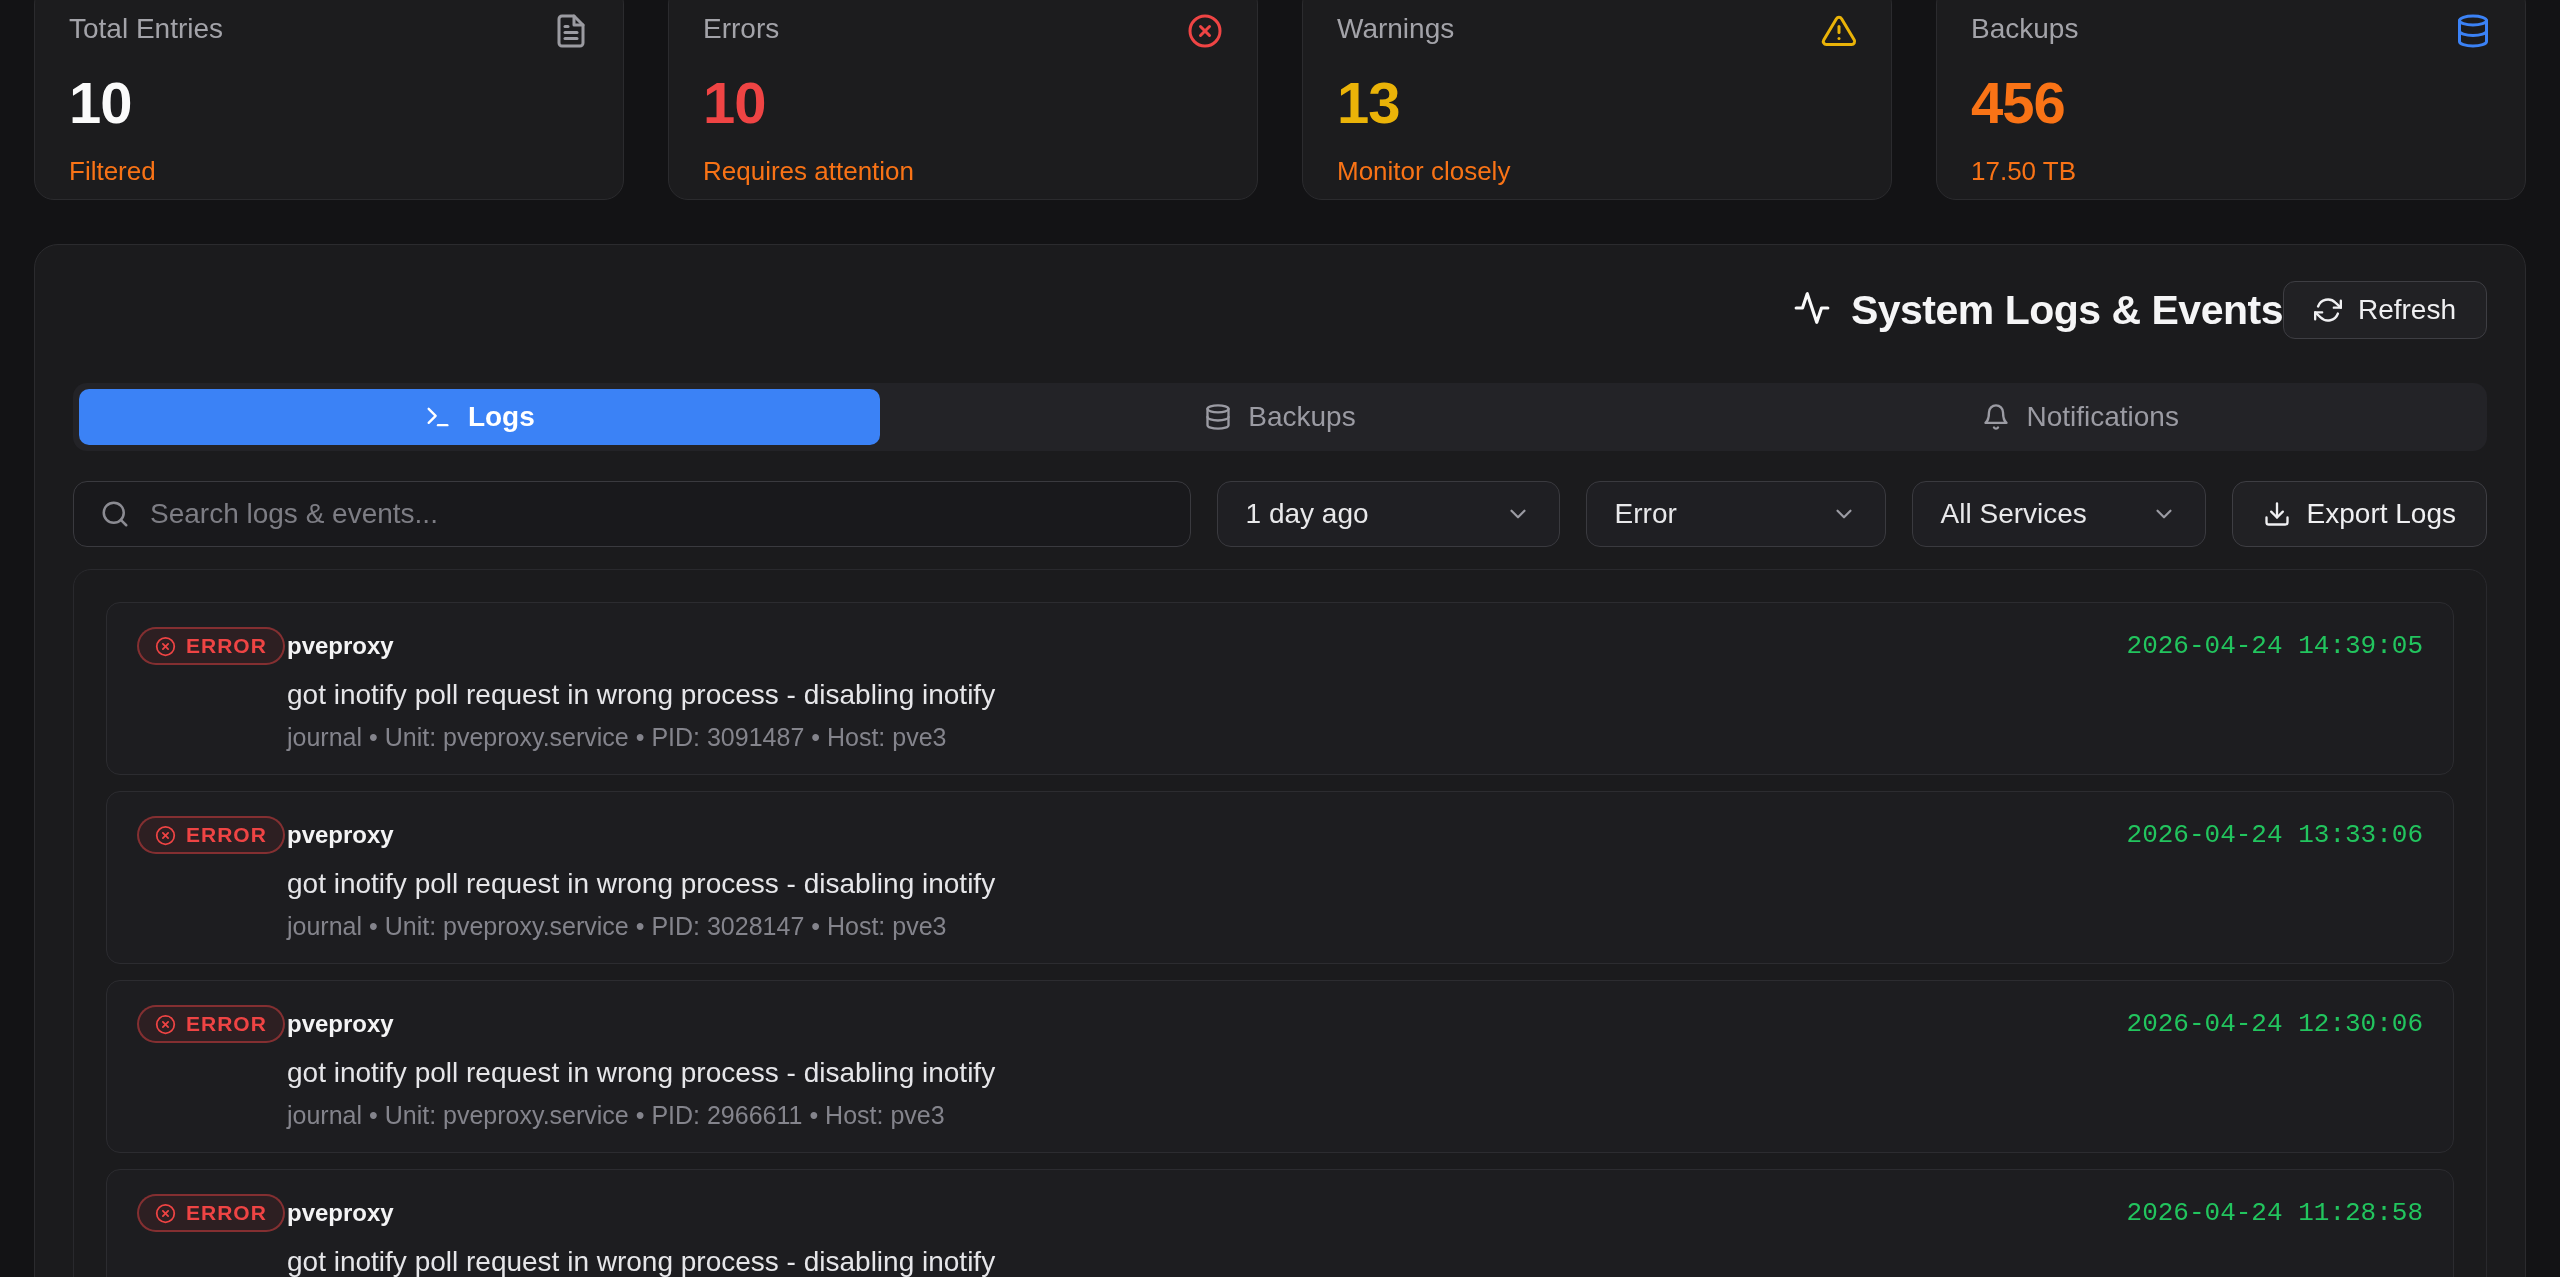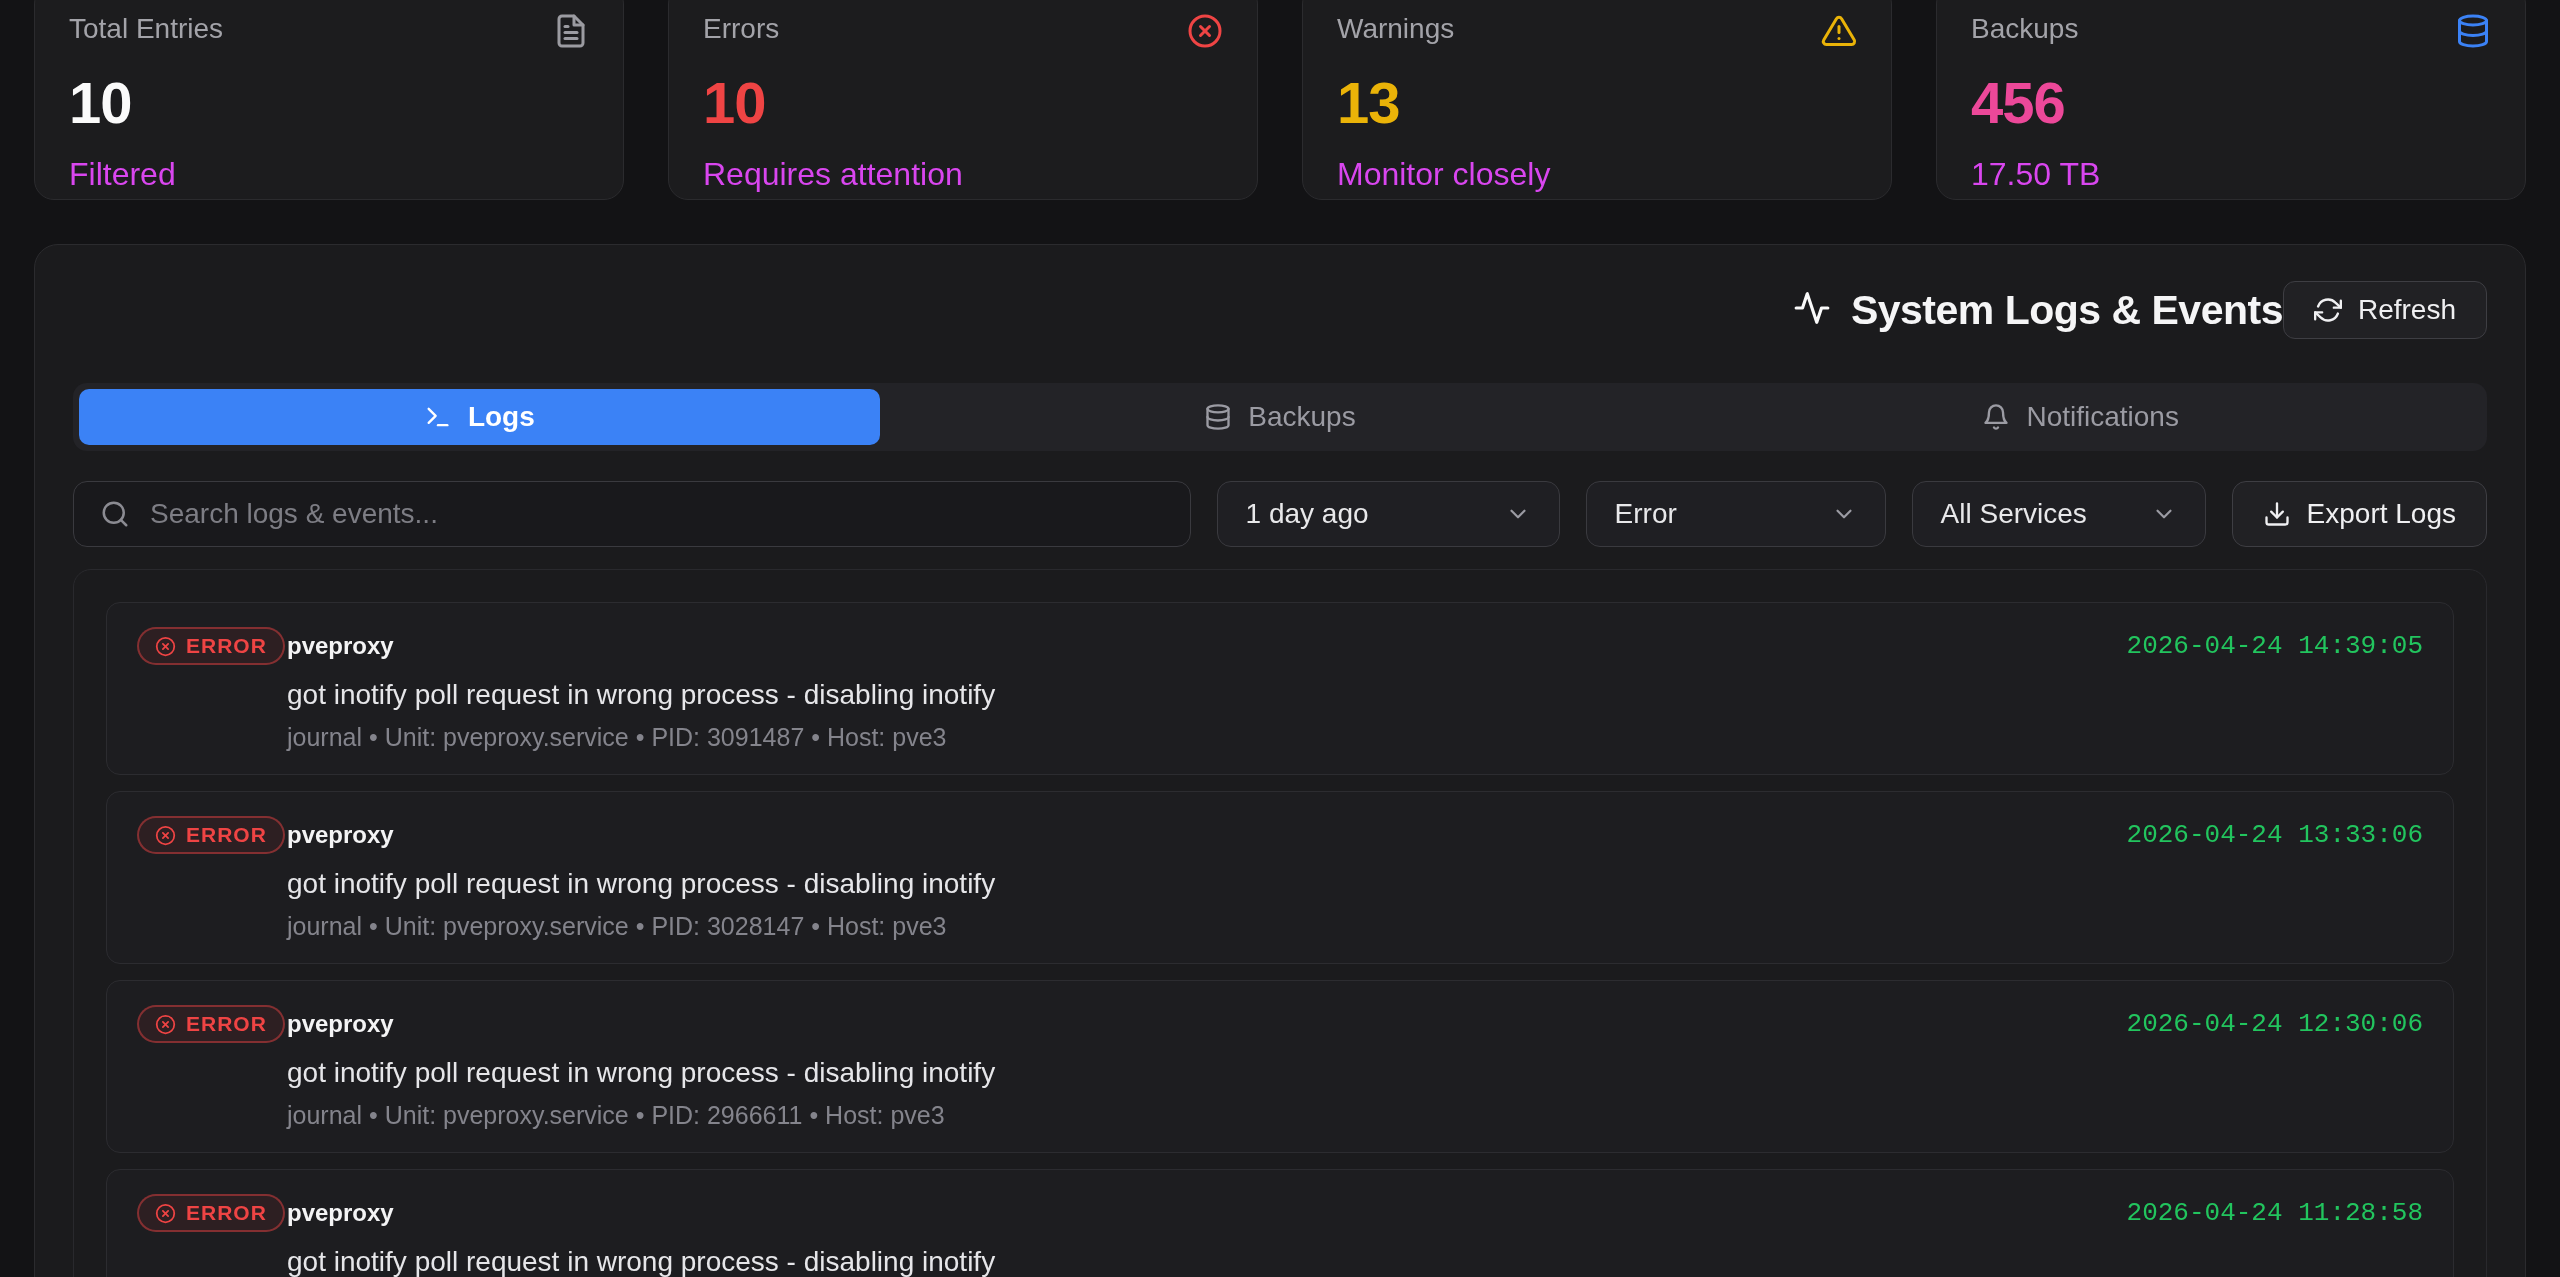--- a/index.html
+++ b/index.html
@@ -27,22 +27,22 @@
   .stat-label { font-size: 28px; color: #a3a3a9; }
   .stat-icon svg { width: 36px; height: 36px; }
   .icon-muted { color: #9b9ba1; }
   .icon-red   { color: #ef4444; }
   .icon-amber { color: #eab308; }
   .icon-blue  { color: #3b82f6; }
   .stat-value { font-size: 58px; font-weight: bold; margin-top: 16px; letter-spacing: -1px; }
   .val-white { color: #fafafa; }
   .val-red   { color: #ef4444; }
   .val-amber { color: #eab308; }
-  .val-blue  { color: #ec4899; }
-  .stat-sub { font-size: 32px; color: #d946ef; margin-top: 20px; }
+  .val-blue  { color: #f97316; }
+  .stat-sub { font-size: 26px; color: #f97316; margin-top: 20px; }
 
   
   .panel {
     margin: 44px 34px 0 34px;
     background: #1b1b1d;
     border: 1px solid #2b2b2e;
     border-radius: 24px;
     padding: 36px 38px;
     height: 1400px;
   }

